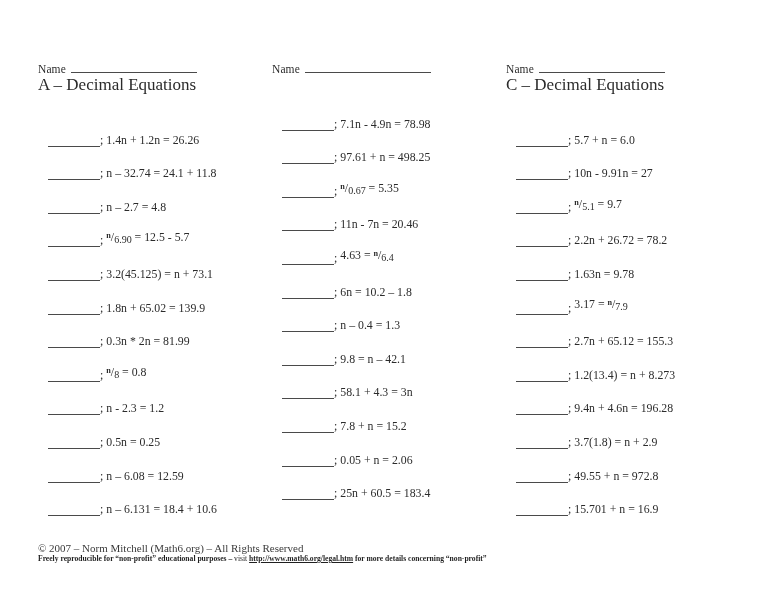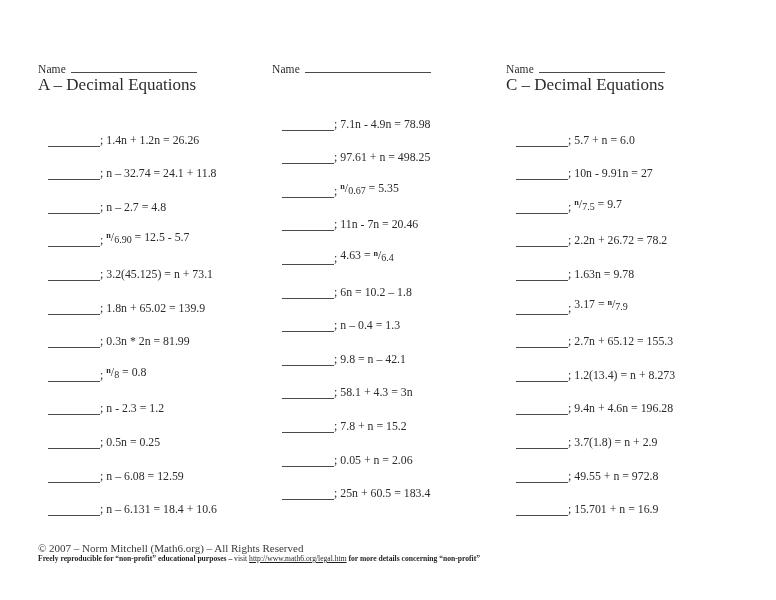--- a/index.html
+++ b/index.html
@@ -106,21 +106,21 @@
     font-size: 7.6px;
     line-height: 11px;
     color: #1f1f1f;
     white-space: nowrap;
     font-weight: bold;
   }
   .footer-line2 .normal { font-weight: normal; }
   .footer-link {
     text-decoration: underline;
     color: #1f1f1f;
-    font-weight: normal;
+    font-weight: bold;
     text-align: right;
   }
 </style>
 </head>
 <body>
 
 <div class="page">
 
   <div class="columns">
 
@@ -276,21 +276,21 @@
             <span class="eq">5.7 + <b>n</b> = 6.0</span>
           </div>
           <div class="problem">
             <span class="blank"></span>
             <span class="semi">; </span>
             <span class="eq"><b>10n</b> - <b>9.91n</b> = 27</span>
           </div>
           <div class="problem">
             <span class="blank"></span>
             <span class="semi">; </span>
-            <span class="eq"><span class="frac"><span class="num">n</span><span class="sl">/</span><span class="den">7.5</span></span> = 9.7</span>
+            <span class="eq"><span class="frac"><span class="num">n</span><span class="sl">/</span><span class="den">5.1</span></span> = 9.7</span>
           </div>
           <div class="problem">
             <span class="blank"></span>
             <span class="semi">; </span>
             <span class="eq"><b>2.2n</b> + 26.72 = 78.2</span>
           </div>
           <div class="problem">
             <span class="blank"></span>
             <span class="semi">; </span>
             <span class="eq"><b>1.63n</b> = 9.78</span>

